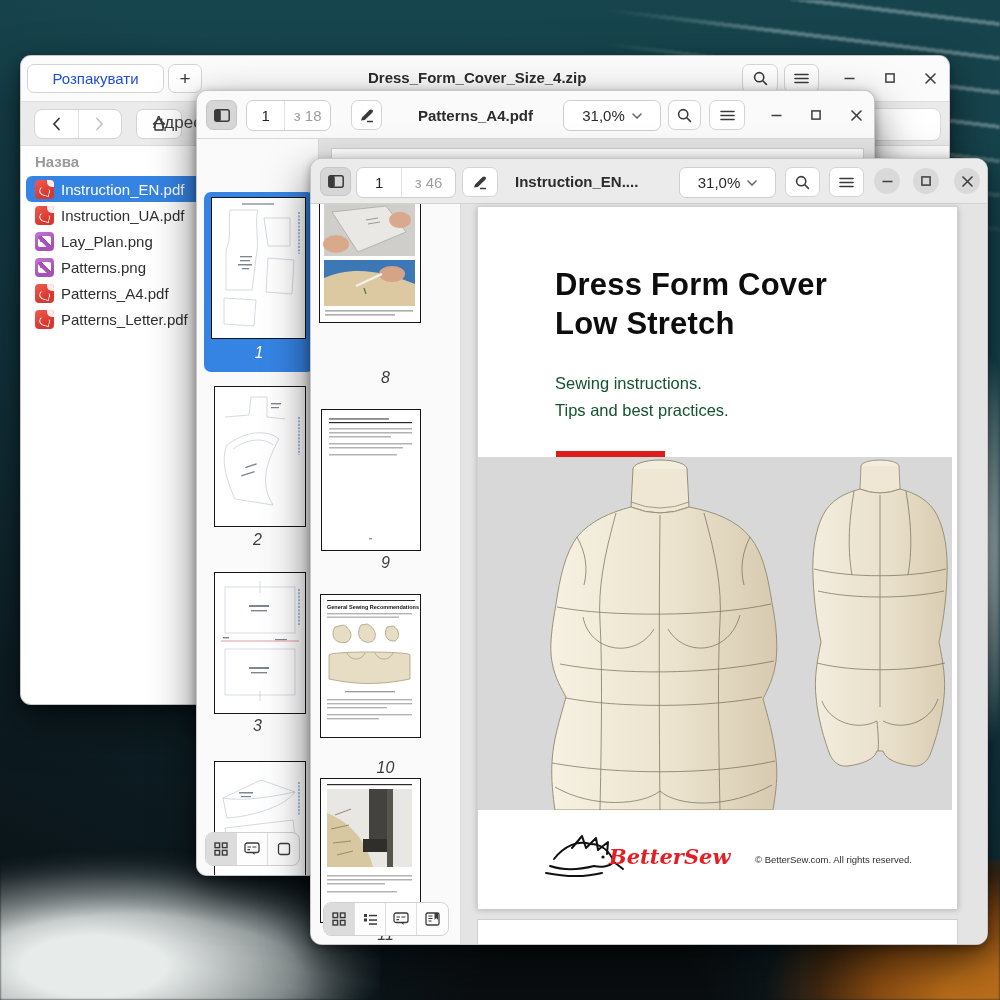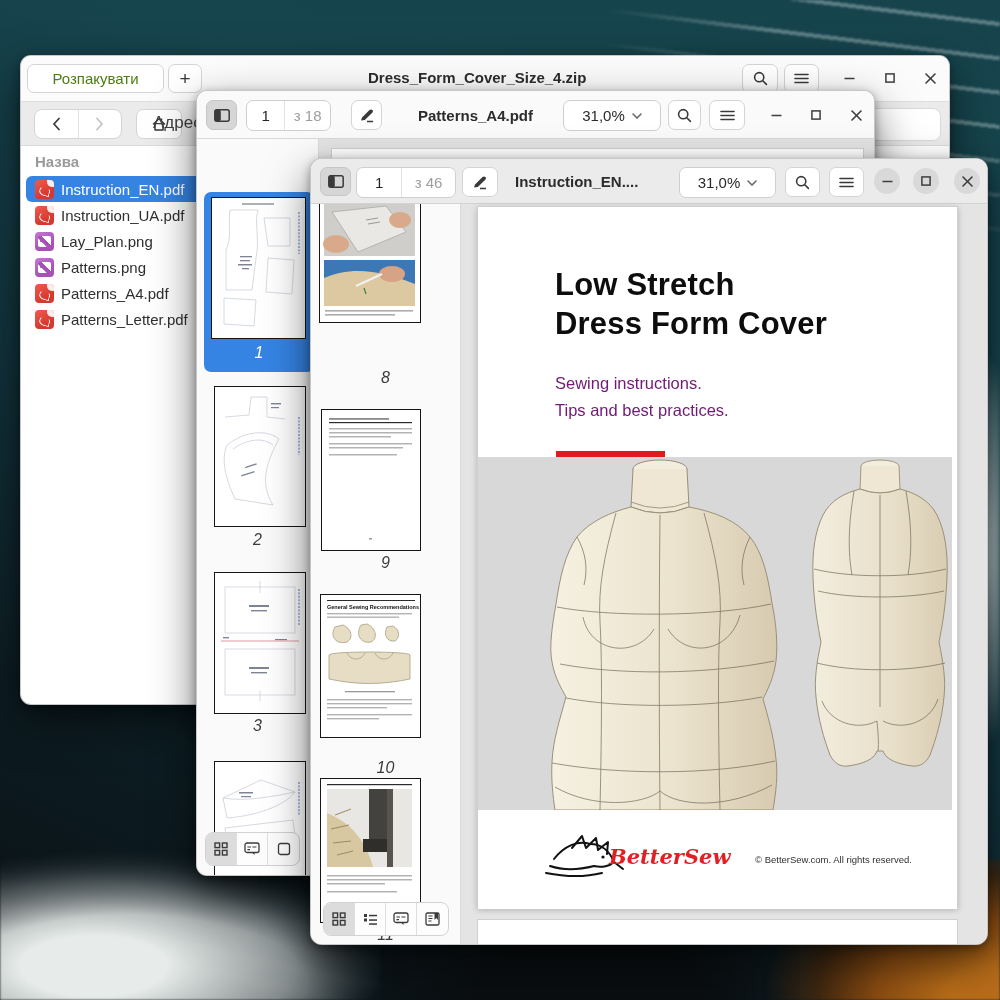--- a/index.html
+++ b/index.html
@@ -23,21 +23,21 @@
     background:radial-gradient(80% 120% at 95% 95%,#b96d19 15%,#8a4c12 45%,rgba(74,40,10,.8) 70%,transparent 92%);
     filter:blur(1px);}
   .ocean .dark-bm{position:absolute;left:38%;bottom:0;width:42%;height:13%;
     background:radial-gradient(70% 120% at 50% 100%,#0a0e10 40%,transparent 90%);}
 
   
   .win{position:absolute;background:#fff;border:1px solid rgba(0,0,0,.22);border-radius:11px;
        box-shadow:0 18px 44px rgba(0,0,0,.55),0 3px 10px rgba(0,0,0,.35);overflow:hidden;}
   .hdr{position:absolute;left:0;top:0;right:0;border-bottom:1px solid #d8d8d8;}
   .btn{position:absolute;display:flex;align-items:center;justify-content:center;
-       background:#fff;border:1px solid #d4d4d4;border-radius:7px;color:#4d7c0f;cursor:default;}
+       background:#fff;border:1px solid #d4d4d4;border-radius:7px;color:#1d4ed8;cursor:default;}
   .btn.pressed{background:#d6d6d6;border-color:#c6c6c6;}
   .wtitle{position:absolute;font-weight:bold;font-size:15px;color:#2c2c2c;white-space:nowrap;}
   .wc{position:absolute;display:flex;align-items:center;justify-content:center;width:26px;height:26px;border-radius:50%;}
   .wc.circ{background:#d9d9d9;}
   svg{display:block;}
   .pagefield{position:absolute;display:flex;align-items:center;background:#fff;border:1px solid #cfcfcf;border-radius:7px;font-size:15px;}
   .pagefield .cur{flex:1;text-align:center;color:#242424;}
   .pagefield .sep{width:1px;align-self:stretch;background:#e2e2e2;}
   .pagefield .tot{flex:1.2;text-align:center;color:#9d9d9d;}
   .zoomdd{position:absolute;display:flex;align-items:center;justify-content:center;gap:7px;
@@ -88,21 +88,21 @@
   #patterns .dmain{top:48px;left:122px;}
 
   
   #instruction{left:310px;top:158px;width:678px;height:787px;border-radius:12px;}
   #instruction .hdr{height:45px;background:#ebebeb;border-bottom:1px solid #d2d2d2;}
   #instruction .side{top:45px;width:150px;}
   #instruction .dmain{top:45px;left:150px;}
   .page1{position:absolute;left:16px;top:2px;width:481px;height:702px;background:#fff;
          border:1px solid #cfcfcf;box-shadow:0 2px 6px rgba(0,0,0,.22);}
   .doc-title{position:absolute;left:77px;top:58px;font-size:31px;line-height:39px;font-weight:bold;color:#0d0d0d;letter-spacing:.2px;}
-  .doc-sub{position:absolute;left:77px;top:163px;font-size:16.5px;line-height:27px;color:#701a75;}
+  .doc-sub{position:absolute;left:77px;top:163px;font-size:16.5px;line-height:27px;color:#14532d;}
   .redbar{position:absolute;left:78px;top:244px;width:109px;height:6px;}
   .heroimg{position:absolute;left:0;top:250px;width:474px;height:353px;background:#d8d8d8;}
   .brandrow{position:absolute;left:0;top:603px;right:0;height:99px;background:#fff;}
   .brandtext{position:absolute;left:131px;top:34px;font-family:"DejaVu Serif","Liberation Serif",serif;
              font-style:italic;font-weight:bold;font-size:21px;}
   .copyr{position:absolute;left:277px;top:44px;font-size:9.5px;color:#2e2e2e;}
   .page2{position:absolute;left:16px;top:715px;width:481px;height:30px;background:#fff;border:1px solid #cfcfcf;}
 
   .tinyline{position:absolute;height:2px;background:#b9b9b9;}
   .microtext{position:absolute;font-weight:bold;color:#111;white-space:nowrap;}
@@ -609,22 +609,22 @@
               <path d="M9.5,1 L13,1 L13,8 L11.2,6 L9.5,8 Z" fill="#3a3a3a"></path>
             </svg>
         </div>
       </div>
     </aside>
 
     <div class="dmain">
 
       <div class="page1">
         <div class="doc-title">
+          <div>Dress Form Cover</div>
           <div>Low Stretch</div>
-          <div>Dress Form Cover</div>
         </div>
         <div class="doc-sub">
           <div>Sewing instructions.</div>
           <div>Tips and best practices.</div>
         </div>
         <div class="redbar" style="background:#e01b1b;"></div>
 
         <div class="heroimg">
           <svg width="474" height="353" viewBox="0 0 474 353">
             <defs>

